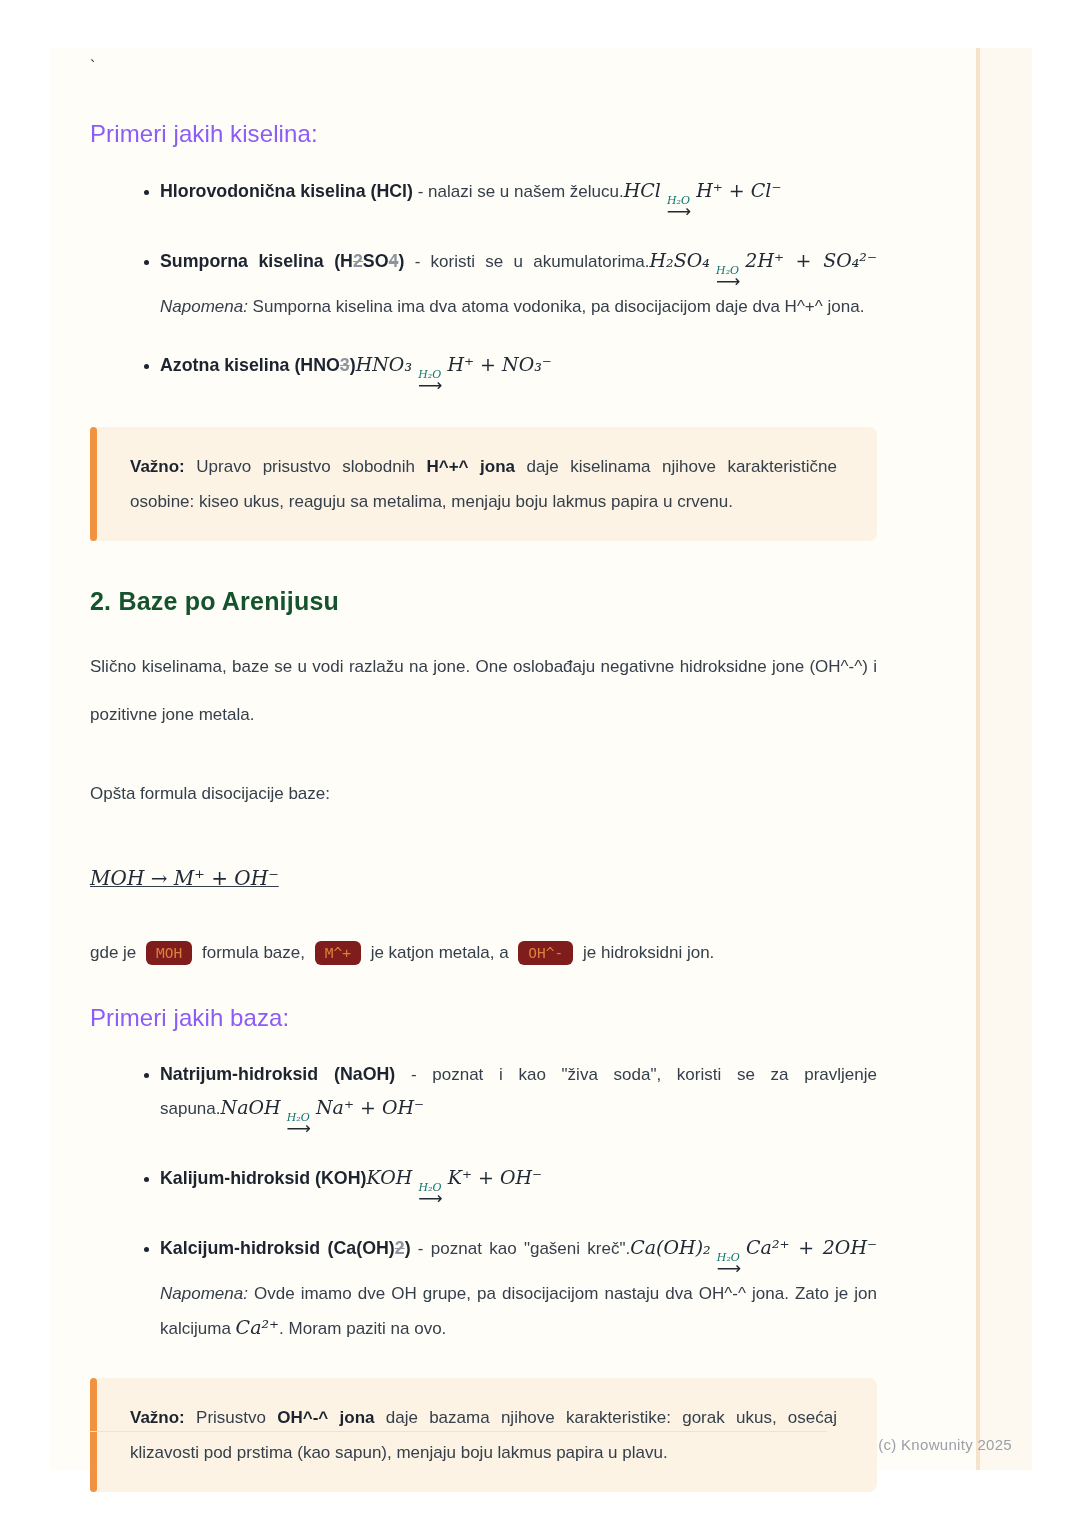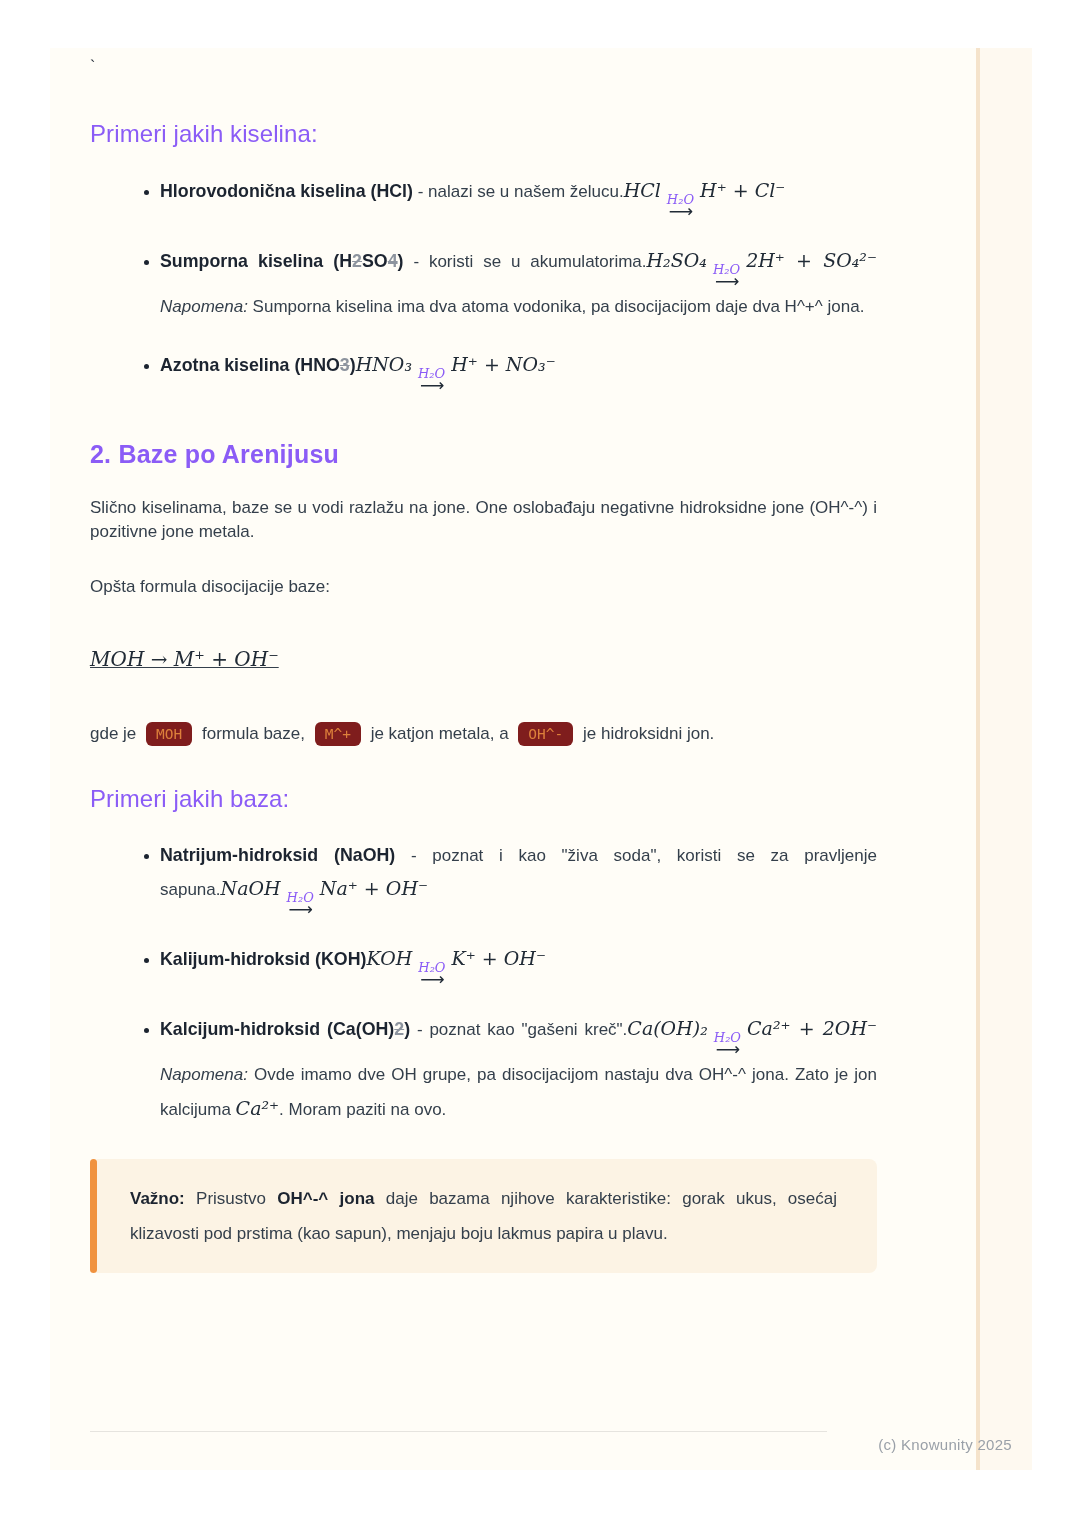--- a/index.html
+++ b/index.html
@@ -13,34 +13,34 @@
     background:#FFFDF7;
   }
   .stripe {
     position:absolute; left:976px; top:48px; width:56px; height:1422px;
     background:#FEF9F0; border-left:4px solid #F5E3CB;
   }
   .content { position:relative; padding:10px 99px 0 40px; }
   .stray { font-size:16px; color:#2b3440; height:18px; display:block; }
 
   h3.sec { margin-top:44px; font-size:24px; font-weight:400; color:#8b5cf6; letter-spacing:.1px; }
-  h2.faint { margin-top:46px; font-size:25px; font-weight:700; color:#8b5cf6; letter-spacing:.2px; }
+  h2.faint { margin-top:46px; font-size:25px; font-weight:700; color:#14532d; letter-spacing:.2px; }
 
-  p.body { margin-top:27px; font-size:17px; line-height:24px; text-align:justify; }
+  p.body { margin-top:27px; font-size:17px; line-height:48px; text-align:justify; }
 
   ul.blist { margin-top:26px; padding-left:34px; list-style:disc outside; }
   ul.blist li { margin-bottom:24px; font-size:17px; line-height:33.5px; text-align:justify;margin-left:36px; }
   ul.blist li::marker { color:#1c2430; font-size:15px; }
   b.lead { font-size:17.8px; font-weight:700; color:#1c2430; }
   .strike { text-decoration:line-through; color:#8d949e; text-decoration-color:#8d949e; }
   .note { font-style:italic; }
 
   .math { font-family:"DejaVu Serif", serif; font-style:italic; font-size:19px; color:#212b36; white-space:nowrap; }
   .rxn { display:inline-flex; flex-direction:column; align-items:center; vertical-align:-7px; line-height:1; margin:0 6px; }
-  .rxn-label { font-family:"DejaVu Serif", serif; font-style:italic; font-size:13px; color:#8b5cf6; margin-bottom:-3px; }
+  .rxn-label { font-family:"DejaVu Serif", serif; font-style:italic; font-size:11px; color:#0f766e; margin-bottom:-3px; }
   .rxn-arrow { font-family:"DejaVu Sans", sans-serif; font-style:normal; font-size:17px; color:#212b36; }
   .rxn-arrow::after { content:"⟶"; letter-spacing:-1px; }
 
   .callout {
     position:relative; margin-top:33px; background:#FCF3E4; border-radius:8px;
     padding:22px 40px 22px 40px;
   }
   .callout::before {
     content:""; position:absolute; left:0; top:0; bottom:0; width:7px;
     background:#F0923F; border-radius:5px;
@@ -88,20 +88,23 @@
           </span><span class="math">2H⁺ + SO₄²⁻</span> <span class="note">Napomena:</span><span> Sumporna kiselina ima dva atoma vodonika, pa disocijacijom daje dva H^+^ jona.</span>
       </li>
       <li>
         <b class="lead"><span>Azotna kiselina (HNO</span><span class="strike">3</span><span>)</span></b><span class="math">HNO₃</span><span class="rxn">
             <span class="rxn-label">H₂O</span>
             <span class="rxn-arrow"></span>
           </span><span class="math">H⁺ + NO₃⁻</span>
       </li>
     </ul>
 
+    <div class="callout">
+      <p><b>Važno:</b><span> Upravo prisustvo slobodnih </span><b>H^+^ jona</b><span> daje kiselinama njihove karakteristične osobine: kiseo ukus, reaguju sa metalima, menjaju boju lakmus papira u crvenu.</span></p>
+    </div>
 
     <h2 class="faint">2. Baze po Arenijusu</h2>
 
     <p class="body">Slično kiselinama, baze se u vodi razlažu na jone. One oslobađaju negativne hidroksidne jone (OH^-^) i pozitivne jone metala.</p>
 
     <p class="body" style="margin-top:31px; text-align:left;">Opšta formula disocijacije baze:</p>
 
     <div class="formula-row">
       <span class="formula">MOH → M⁺ + OH⁻</span>
     </div>

